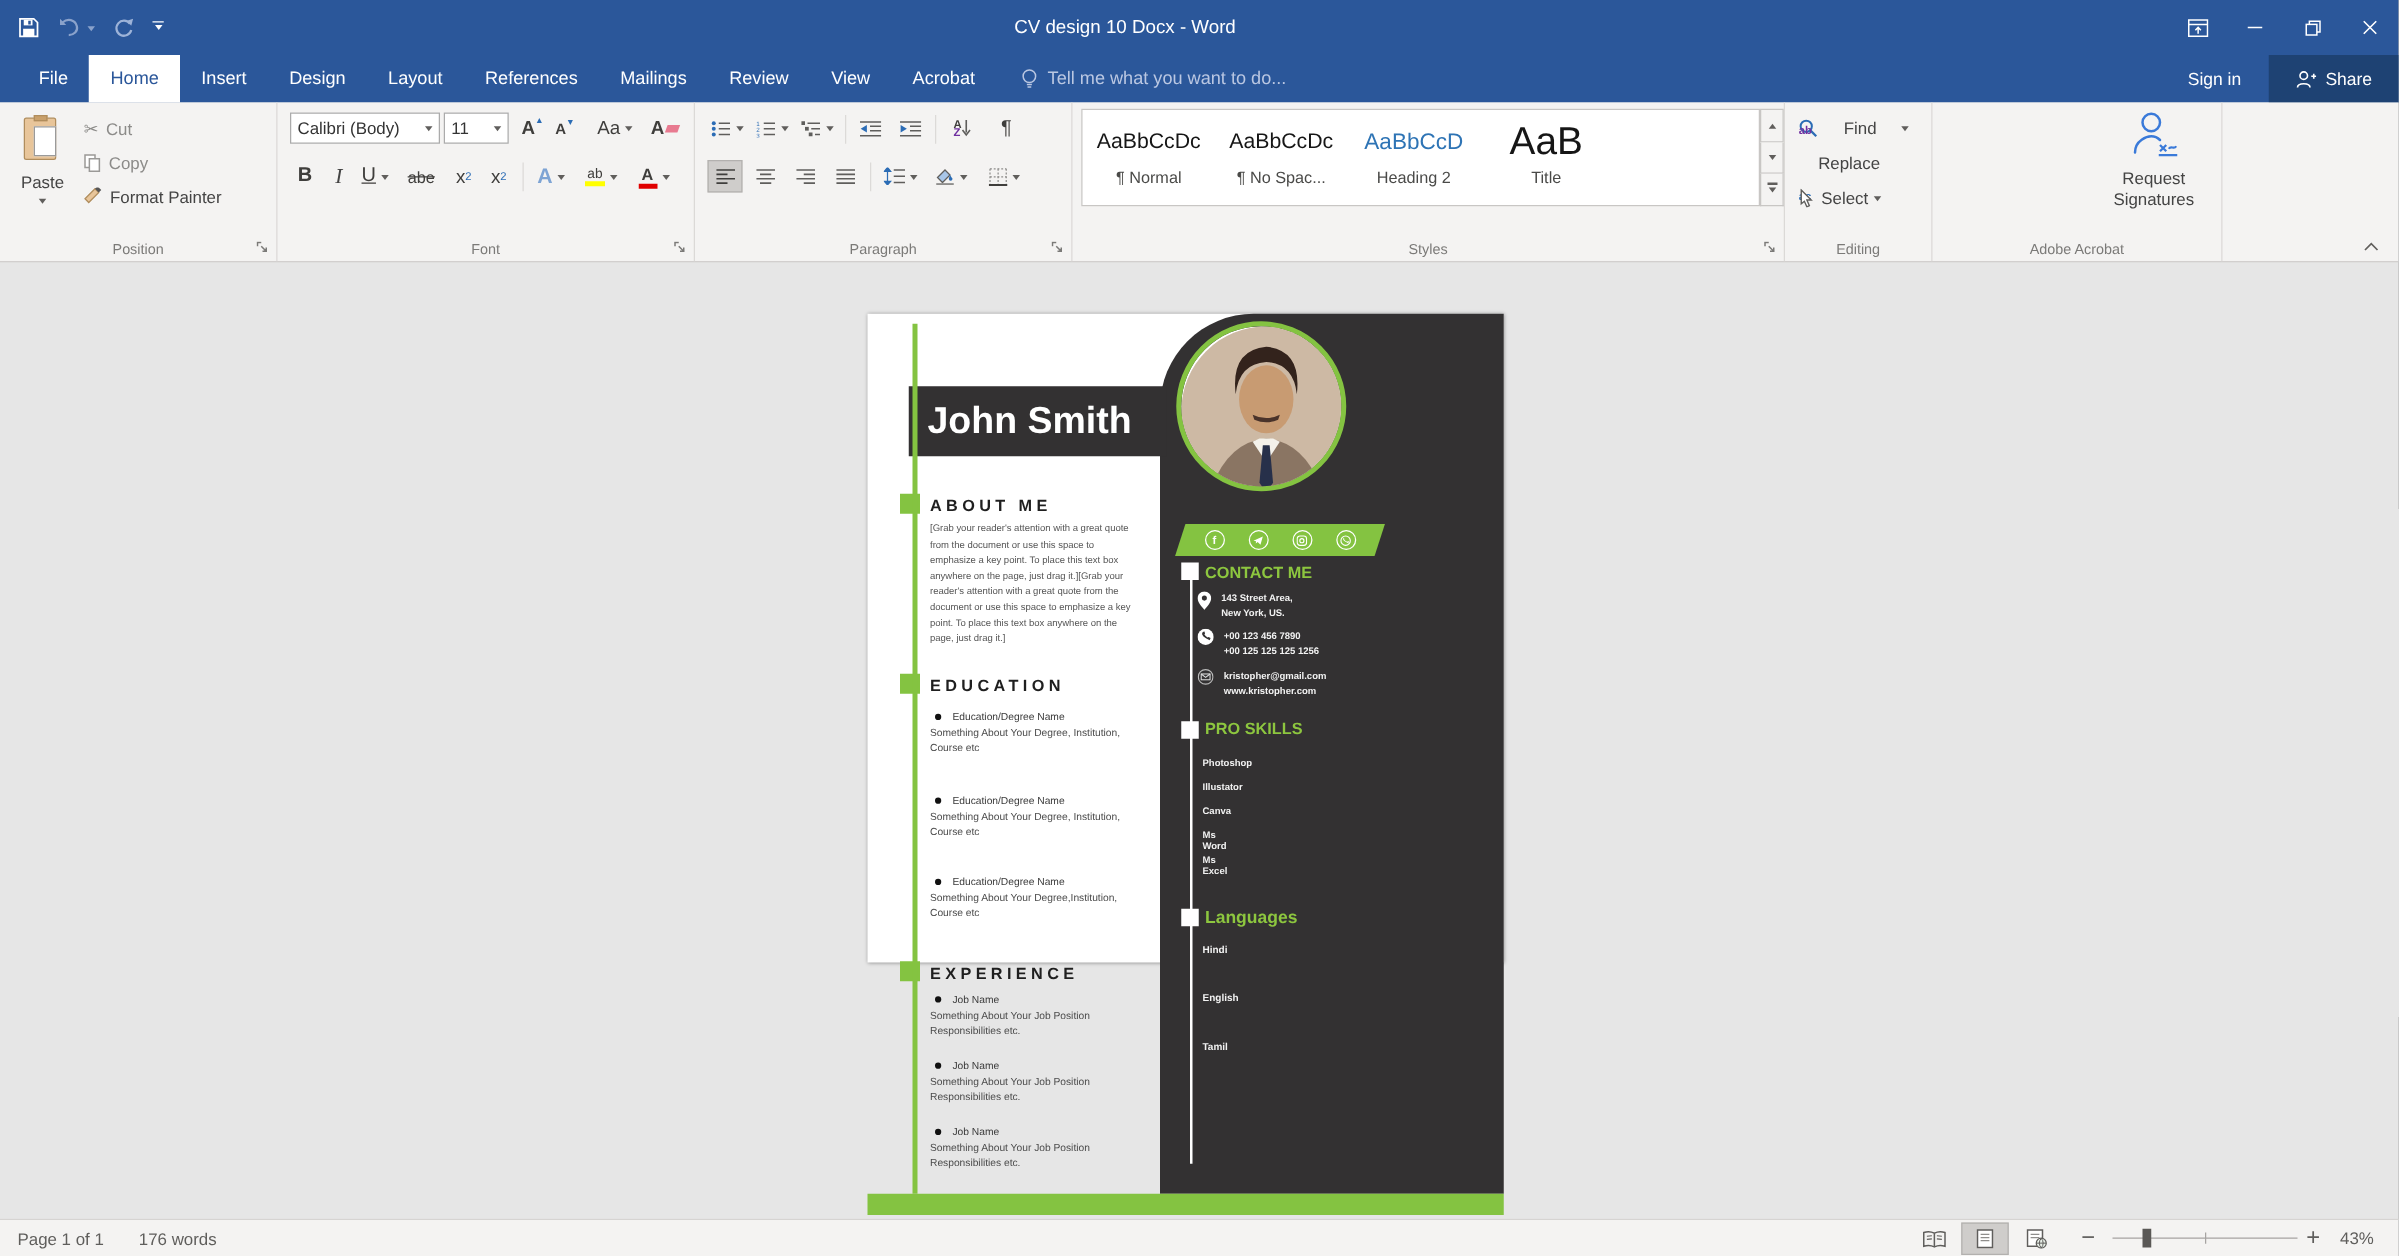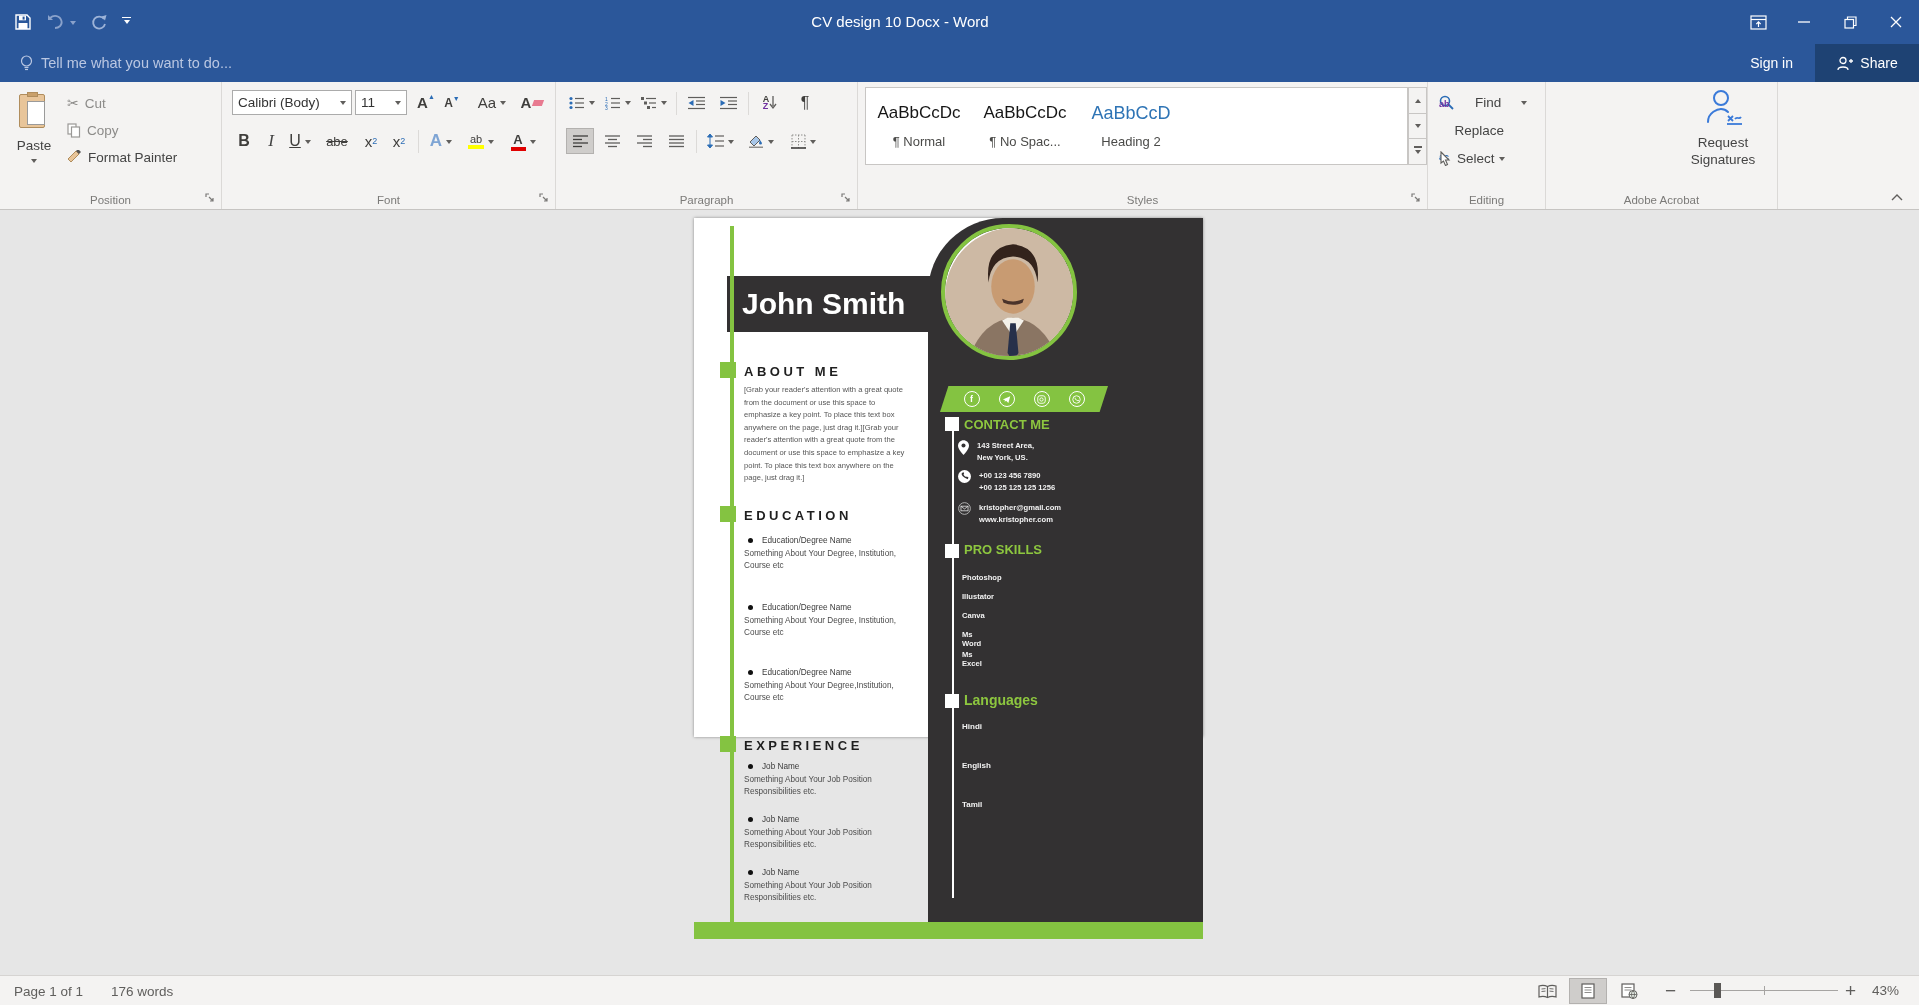--- a/index.html
+++ b/index.html
@@ -42,21 +42,21 @@
   .stylesample { height:36px; line-height:36px; font-size:17px; color:#161616; }
   .stylename { font-size:13px; color:#4a4a48; margin-top:3px; }
   .scrollcol { position:absolute; left:550px; top:5px; width:19px; height:78px; display:flex; flex-direction:column; }
   .scrollcell { flex:1; border:1px solid #c8c6c4; border-top:none; background:#f4f3f2; display:flex; align-items:center; justify-content:center; }
   .scrollcell:first-child { border-top:1px solid #c8c6c4; }
   .tri-up { width:0;height:0;border:3.5px solid transparent; border-bottom:4.5px solid #605e5c; margin-bottom:2px;}
   .tri-dn { width:0;height:0;border:3.5px solid transparent; border-top:4.5px solid #605e5c; margin-top:2px;}
 
   
   .docarea { position:absolute; left:0; top:210px; width:100%; height:765px; background:#e6e6e6; }
-  .page { position:absolute; left:694px; top:8px; width:509px; height:519px; background:#fff; box-shadow:0 0 3px rgba(0,0,0,.4); }
+  .page { position:absolute; left:694px; top:41px; width:509px; height:519px; background:#fff; box-shadow:0 0 3px rgba(0,0,0,.4); }
   .darkpanel { position:absolute; left:234px; top:0; width:275px; height:704px; background:#333132; border-top-left-radius:75px; }
   .nameband { position:absolute; left:33px; top:58px; width:206px; height:56px; background:#333132; }
   .namet { position:absolute; left:15px; top:0; line-height:56px; color:#fff; font-size:30px; font-weight:bold; }
   .greenline { position:absolute; left:36px; top:8px; width:4px; height:696px; background:#84c341; z-index:3; }
   .photo { position:absolute; left:247px; top:6px; width:136px; height:136px; border-radius:50%; border:4px solid #84c341; box-shadow:inset 0 0 0 3px #fff; overflow:hidden; z-index:2; }
   .photo svg { display:block; border-radius:50%; }
   .socialbar { position:absolute; left:246px; top:168px; width:168px; height:26px; background:#84c341; clip-path:polygon(5% 0,100% 0,95% 100%,0 100%); display:flex; align-items:center; justify-content:space-around; padding:0 14px; }
   .soc { width:16px; height:16px; border:1px solid #fff; border-radius:50%; display:flex; align-items:center; justify-content:center; color:#fff; font-size:9px; font-weight:bold; }
   .whiteline { position:absolute; left:258px; top:200px; width:2px; height:480px; background:#fff; }
   .wsq { position:absolute; width:14px; height:14px; background:#fff; left:251px; }
@@ -145,20 +145,32 @@
       </span>
       <span class="winbtn">
         <svg width="12" height="12" viewBox="0 0 12 12">
             <path d="M1 1 L11 11 M11 1 L1 11" stroke="#fff" stroke-width="1.3"></path>
           </svg>
       </span>
     </div>
   </div>
 
   <div class="tabrow">
+    <div class="tabs">
+      <span class="tab">File</span>
+      <span class="tab active">Home</span>
+      <span class="tab">Insert</span>
+      <span class="tab">Design</span>
+      <span class="tab">Layout</span>
+      <span class="tab">References</span>
+      <span class="tab">Mailings</span>
+      <span class="tab">Review</span>
+      <span class="tab">View</span>
+      <span class="tab">Acrobat</span>
+    </div>
     <div class="tellme">
       <svg width="13" height="17" viewBox="0 0 13 17">
           <circle cx="6.5" cy="6" r="5" fill="none" stroke="#bac7e2" stroke-width="1.2"></circle>
           <line x1="4.5" y1="12.5" x2="8.5" y2="12.5" stroke="#bac7e2" stroke-width="1.2"></line>
           <line x1="5" y1="14.5" x2="8" y2="14.5" stroke="#bac7e2" stroke-width="1.2"></line>
         </svg>
       <span>Tell me what you want to do...</span>
     </div>
     <span class="signin">Sign in</span>
     <div class="sharebox">
@@ -444,20 +456,24 @@
           <div class="stylename">¶ Normal</div>
         </div>
         <div class="styleitem">
           <div class="stylesample">AaBbCcDc</div>
           <div class="stylename">¶ No Spac...</div>
         </div>
         <div class="styleitem">
           <div class="stylesample" style="font-size:18px; color:#2e74b5;">AaBbCcD</div>
           <div class="stylename">Heading 2</div>
         </div>
+        <div class="styleitem">
+          <div class="stylesample" style="font-size:31px; font-weight:300;">AaB</div>
+          <div class="stylename">Title</div>
+        </div>
       </div>
       <div class="scrollcol">
         <div class="scrollcell">
             <span class="tri-up"></span>
           </div>
         <div class="scrollcell">
             <span class="tri-dn"></span>
           </div>
         <div class="scrollcell" style="flex-direction:column;">
             <span style="width:8px;height:1.5px;background:#605e5c;margin-bottom:2px;"></span>

